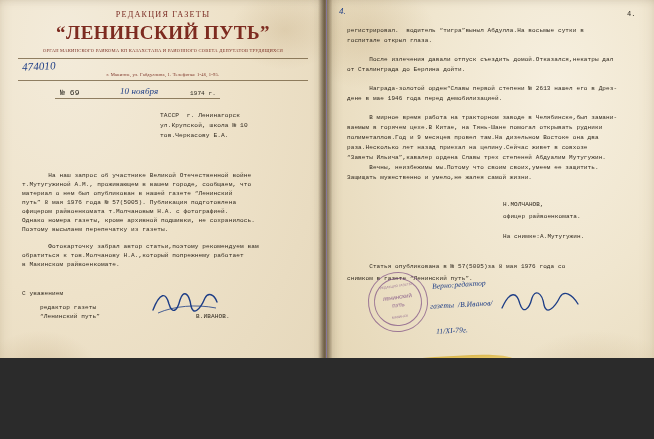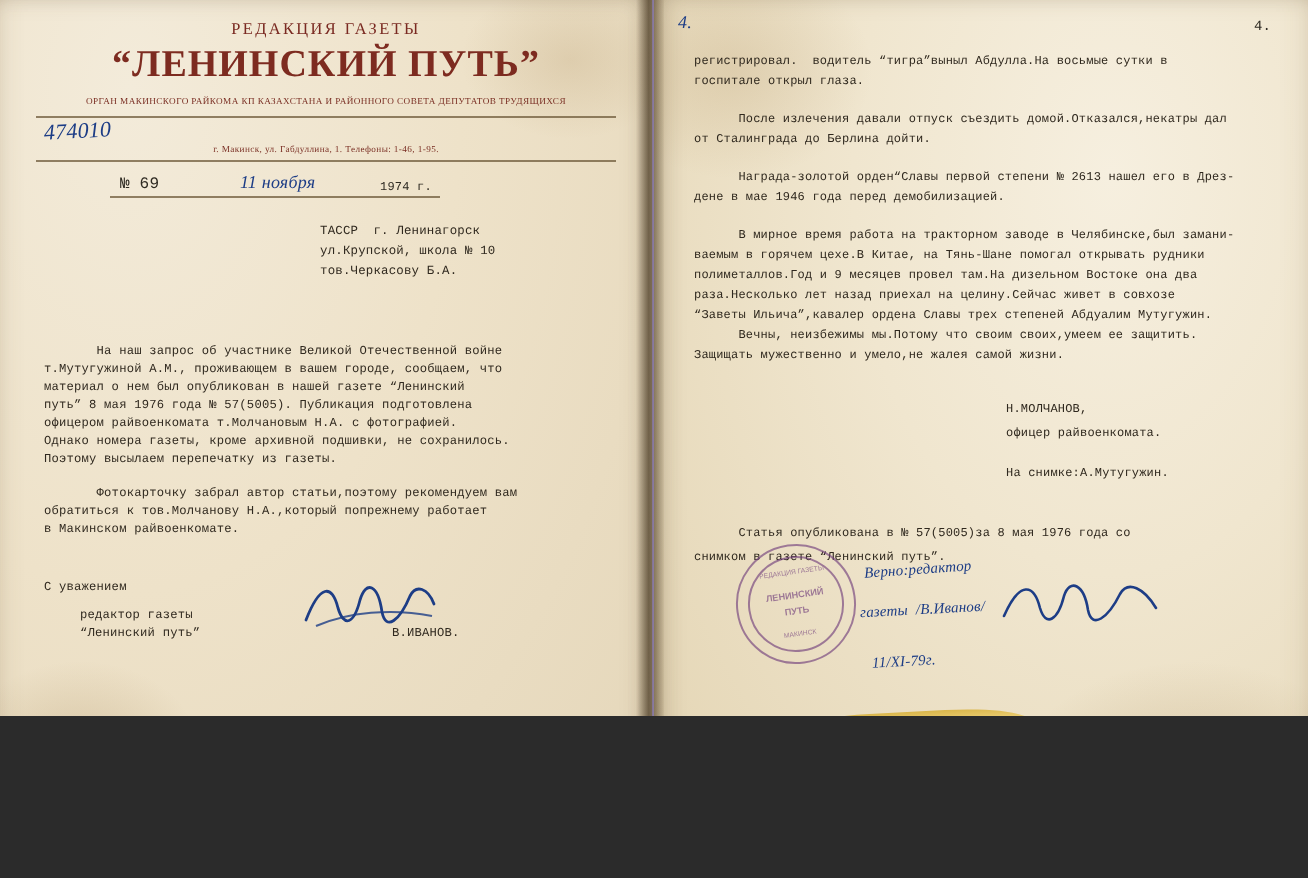--- a/index.html
+++ b/index.html
@@ -172,21 +172,21 @@
 
     <div class="line" style="left:18px;top:58px;width:290px;"></div>
 
     <div class="t ink" style="left:22px;top:60px;font-size:11px;transform:rotate(-3deg);">474010</div>
 
     <div class="t sub-red" style="left:0;top:72px;width:326px;font-size:4.6px;">г. Макинск, ул. Габдуллина, 1. Телефоны: 1-46, 1-95.</div>
 
     <div class="line" style="left:18px;top:80px;width:290px;"></div>
 
     <div class="t" style="left:60px;top:88px;font-size:8px;">№ 69</div>
-    <div class="t ink" style="left:120px;top:86px;font-size:9px;">11 ноября</div>
+    <div class="t ink" style="left:120px;top:86px;font-size:9px;">10 ноября</div>
     <div class="t" style="left:190px;top:90px;font-size:6px;">1974 г.</div>
     <div class="line" style="left:55px;top:98px;width:165px;"></div>
 
     <div class="t body" style="left:160px;top:112px;font-size:6.2px;">ТАССР  г. Ленинагорск</div>
     <div class="t body" style="left:160px;top:122px;font-size:6.2px;">ул.Крупской, школа № 10</div>
     <div class="t body" style="left:160px;top:132px;font-size:6.2px;">тов.Черкасову Б.А.</div>
 
     <div class="t body" style="left:22px;top:172px;">       На наш запрос об участнике Великой Отечественной войне</div>
     <div class="t body" style="left:22px;top:181px;">т.Мутугужиной А.М., проживающем в вашем городе, сообщаем, что</div>
     <div class="t body" style="left:22px;top:190px;">материал о нем был опубликован в нашей газете “Ленинский</div>

